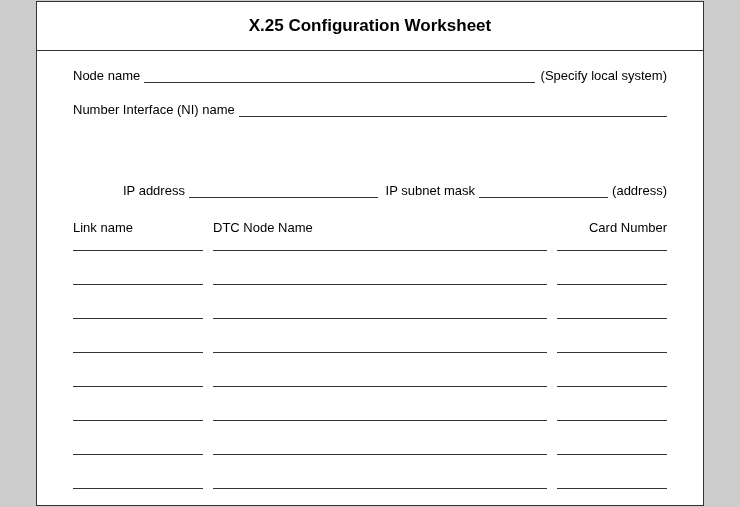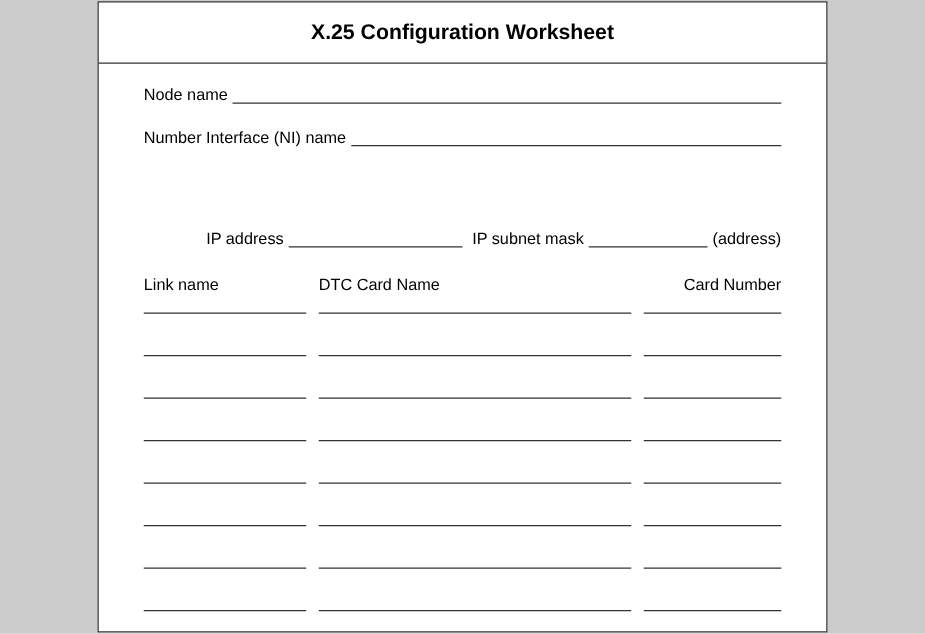--- a/index.html
+++ b/index.html
@@ -13,21 +13,21 @@
       display: flex;
       justify-content: center;
       align-items: center;
       width: 740px;
       height: 507px;
       font-family: Arial, sans-serif;
       font-size: 13px;
     }
 
     .worksheet {
-      width: 584px;
+      width: 668px;
       min-height: 470px;
       background: #fff;
       border: 1.5px solid #333;
       display: flex;
       flex-direction: column;
     }
 
     .header {
       border-bottom: 1.5px solid #333;
       padding: 14px 20px;
@@ -168,39 +168,40 @@
 <div class="worksheet">
   <div class="header">
     <span class="header-title">X.25 Configuration Worksheet</span>
   </div>
 
   <div class="content">
 
     <div class="field-row">
       <span class="field-label">Node name</span>
       <div class="underline"></div>
+      <span class="field-suffix">(Specify local system)</span>
     </div>
 
     <div class="field-row">
       <span class="field-label">Number Interface (NI) name</span>
       <div class="underline"></div>
     </div>
 
     <div class="ip-row">
       <span class="field-label">IP address</span>
       <div class="ip-underline-1"></div>
       <span class="ip-middle">IP subnet mask</span>
       <div class="ip-underline-2"></div>
       <span class="ip-optional">(address)</span>
     </div>
 
     <div class="table-section">
       <div class="table-header-row">
         <div class="col-link">Link name</div>
-        <div class="col-dtc">DTC Card Name</div>
+        <div class="col-dtc">DTC Node Name</div>
         <div class="col-card">Card Number</div>
       </div>
 
       <div class="table-data-rows">
         <div class="table-data-row">
           <div class="cell-link"></div>
           <div class="cell-dtc"></div>
           <div class="cell-card"></div>
         </div>
         <div class="table-data-row">

